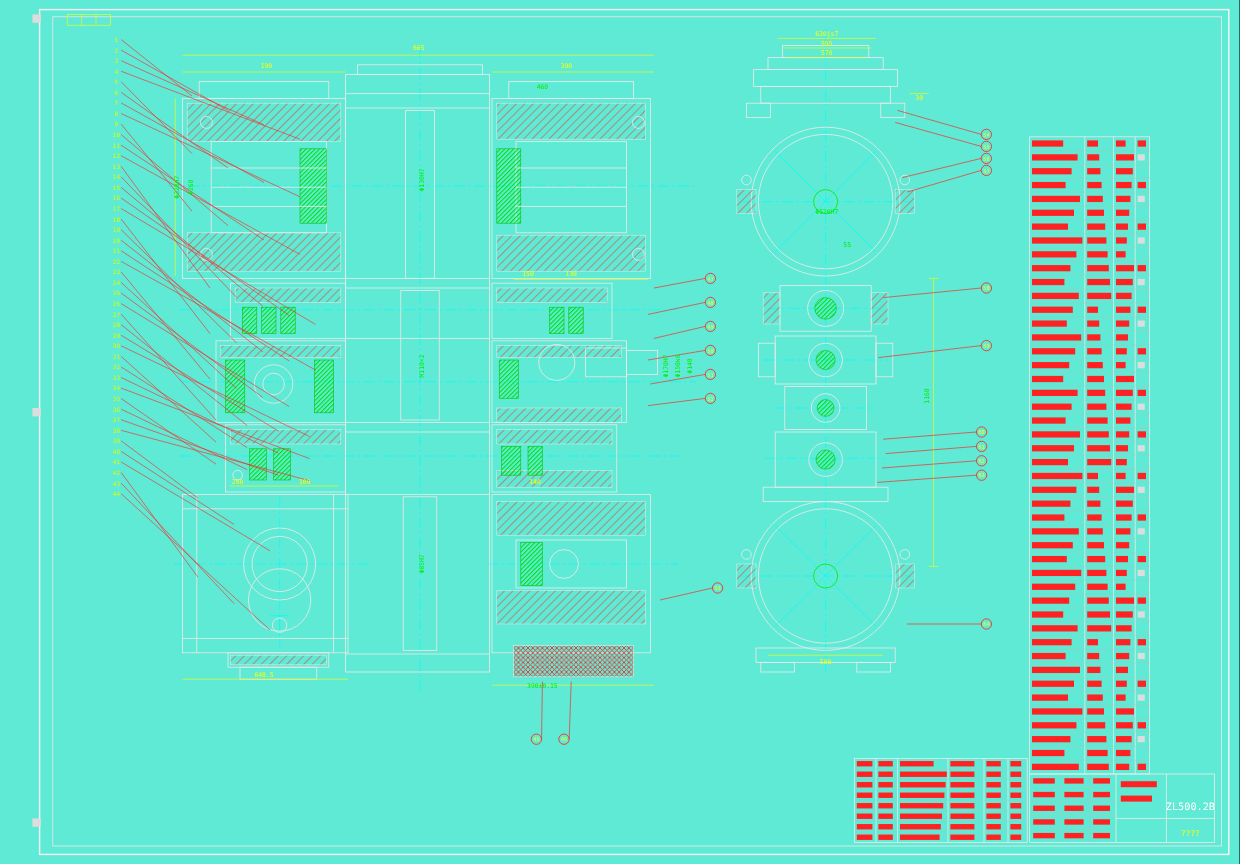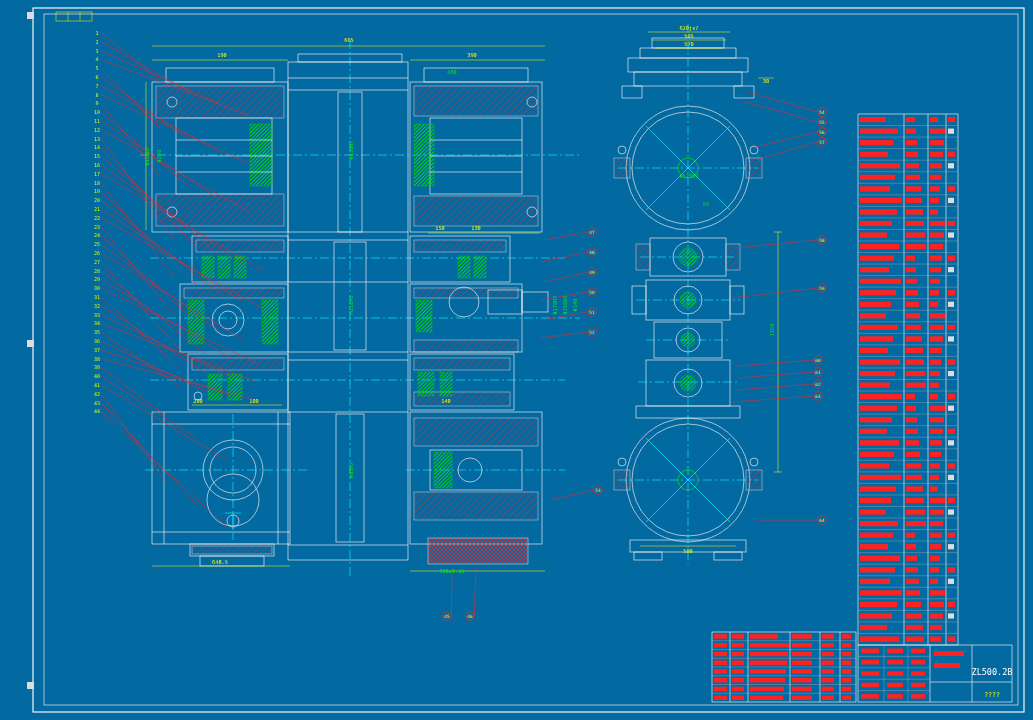--- a/index.html
+++ b/index.html
@@ -1,16 +1,16 @@
 <!DOCTYPE html>
 <html><head>
 <meta charset="utf-8">
 <style>
   html,body{margin:0;padding:0;background:#000;}
-  .stage{position:relative;width:1033px;height:720px;background:#0369a1;overflow:hidden;font-family:"DejaVu Sans Mono",monospace;}
+  .stage{position:relative;width:1033px;height:720px;background:#5eead4;overflow:hidden;font-family:"DejaVu Sans Mono",monospace;}
   svg{position:absolute;inset:0;}
   .w{stroke:#e9e9e9;fill:none;stroke-width:.7;}
   .w2{stroke:#f5f5f5;fill:none;stroke-width:1.2;}
   .wt{stroke:#bdbdbd;fill:none;stroke-width:.35;}
   .c{stroke:#00ffff;fill:none;stroke-width:.6;}
   .cd{stroke-dasharray:9 3 2 3;}
   .yl{stroke:#ffff00;fill:none;stroke-width:.5;}
   .gl{stroke:#00ee00;fill:none;stroke-width:.7;}
   .rh{fill:url(#redhatch);stroke:#e9e9e9;stroke-width:.45;}
   .gh{fill:url(#greenhatch);stroke:#00c000;stroke-width:.45;}

